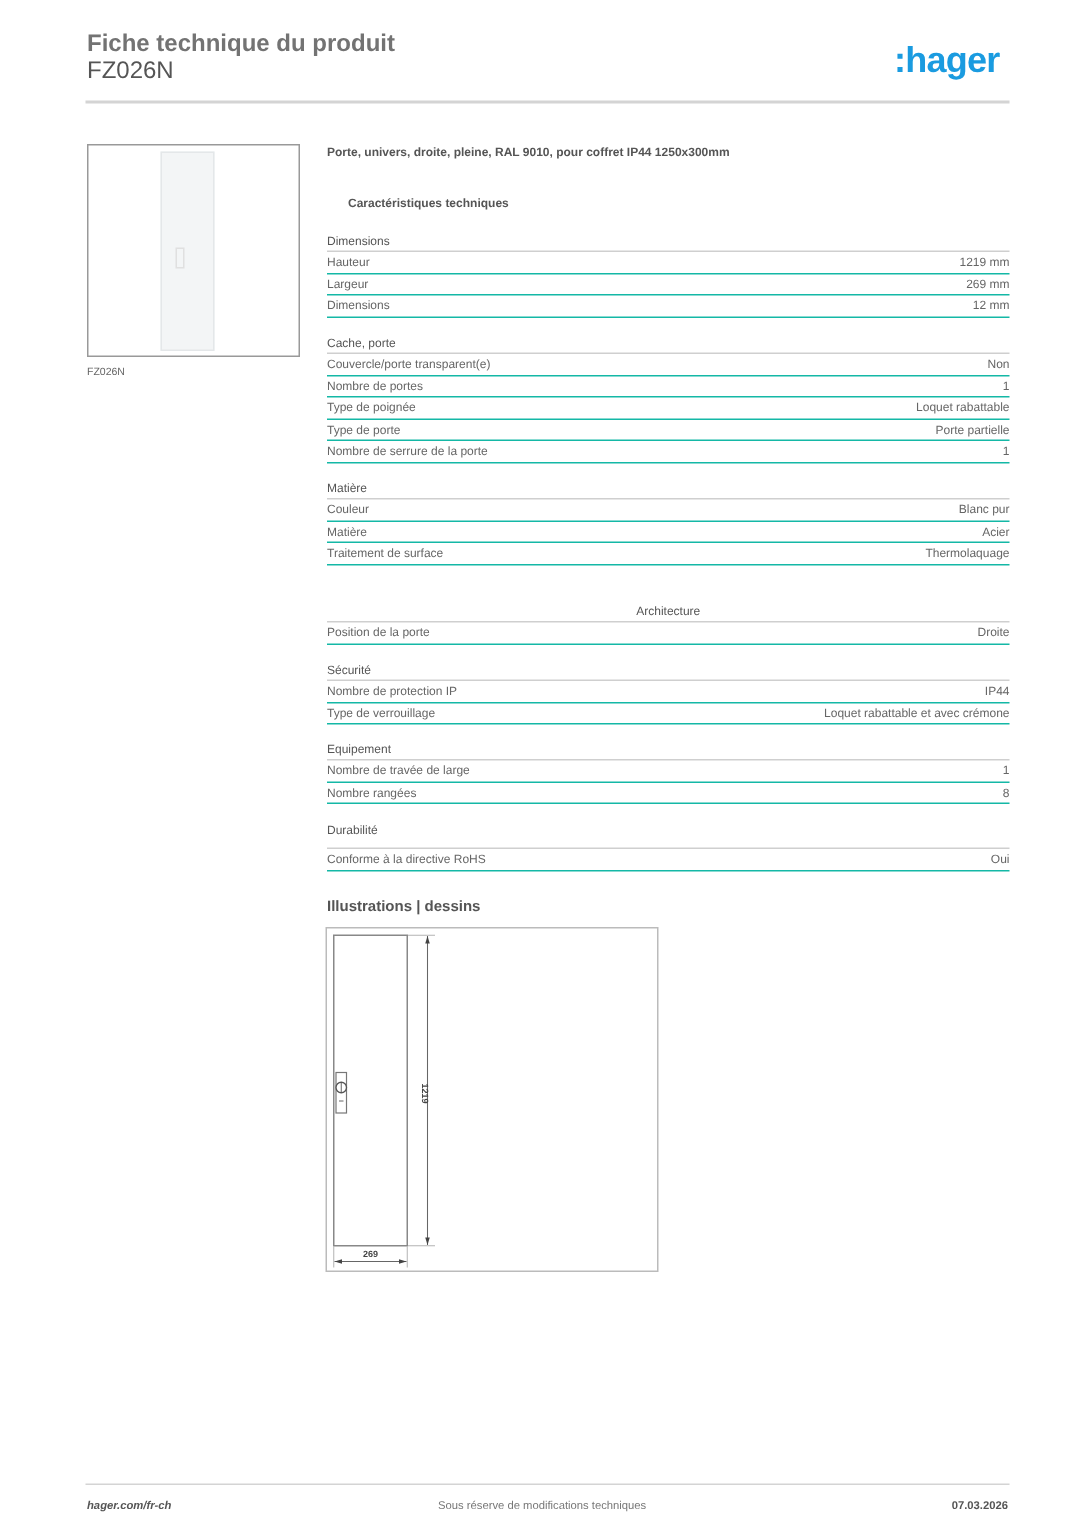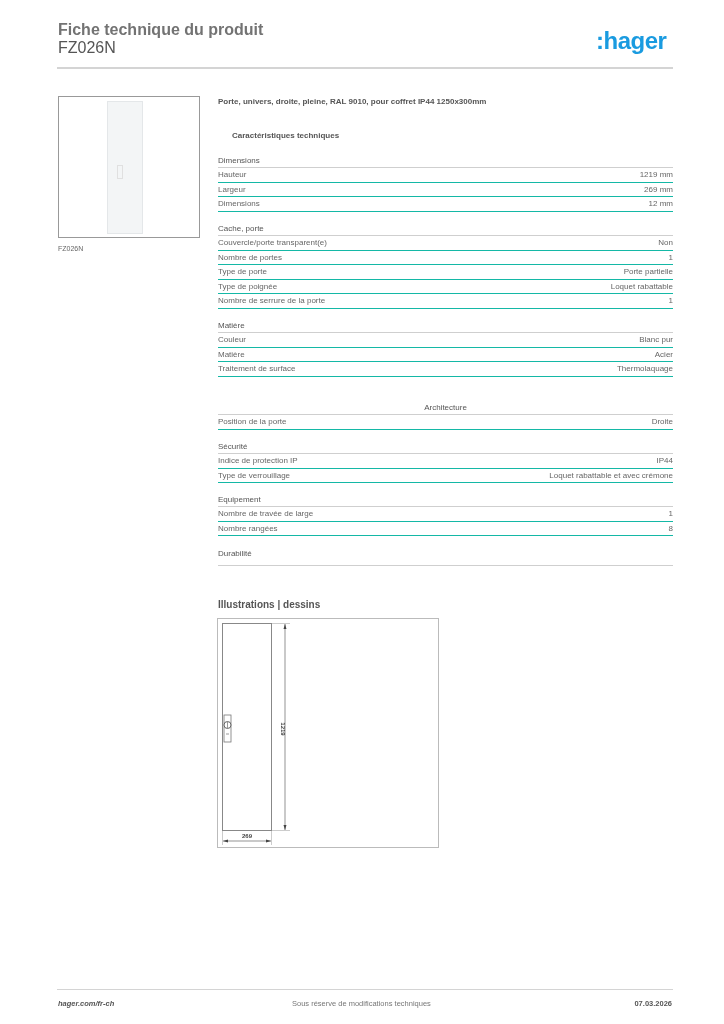--- a/index.html
+++ b/index.html
@@ -60,26 +60,26 @@
   <div class="section-title">Cache, porte</div>
   <div class="row">
       <span>Couvercle/porte transparent(e)</span>
       <span>Non</span>
     </div>
   <div class="row">
       <span>Nombre de portes</span>
       <span>1</span>
     </div>
   <div class="row">
+      <span>Type de poignée</span>
+      <span>Loquet rabattable</span>
+    </div>
+  <div class="row">
       <span>Type de porte</span>
       <span>Porte partielle</span>
-    </div>
-  <div class="row">
-      <span>Type de poignée</span>
-      <span>Loquet rabattable</span>
     </div>
   <div class="row">
       <span>Nombre de serrure de la porte</span>
       <span>1</span>
     </div>
 </div>
 
 <div class="section" style="top:320px;">
   <div class="section-title">Matière</div>
   <div class="row">
@@ -100,21 +100,21 @@
   <div class="section-title">Architecture</div>
   <div class="row">
       <span>Position de la porte</span>
       <span>Droite</span>
     </div>
 </div>
 
 <div class="section" style="top:441px;">
   <div class="section-title">Sécurité</div>
   <div class="row">
-      <span>Indice de protection IP</span>
+      <span>Nombre de protection IP</span>
       <span>IP44</span>
     </div>
   <div class="row">
       <span>Type de verrouillage</span>
       <span>Loquet rabattable et avec crémone</span>
     </div>
 </div>
 
 <div class="section" style="top:494px;">
   <div class="section-title">Equipement</div>
@@ -123,20 +123,24 @@
       <span>1</span>
     </div>
   <div class="row">
       <span>Nombre rangées</span>
       <span>8</span>
     </div>
 </div>
 
 <div class="section" style="top:548px;">
   <div class="section-title" style="height:17px;line-height:12px;">Durabilité</div>
+  <div class="row">
+      <span>Conforme à la directive RoHS</span>
+      <span>Oui</span>
+    </div>
 </div>
 
 <div class="illus-title">Illustrations | dessins</div>
 
 <div class="drawing">
   <svg width="222" height="230" viewBox="0 0 222 230">
     <rect x="4.5" y="4.5" width="49" height="207" fill="none" stroke="#888" stroke-width="1"></rect>
     <rect x="6" y="96" width="7" height="27" fill="#fff" stroke="#777" stroke-width="0.8"></rect>
     <circle cx="9.5" cy="106" r="3.5" fill="#fff" stroke="#555" stroke-width="0.9"></circle>
     <line x1="9.5" y1="103" x2="9.5" y2="109" stroke="#555" stroke-width="0.6"></line>

